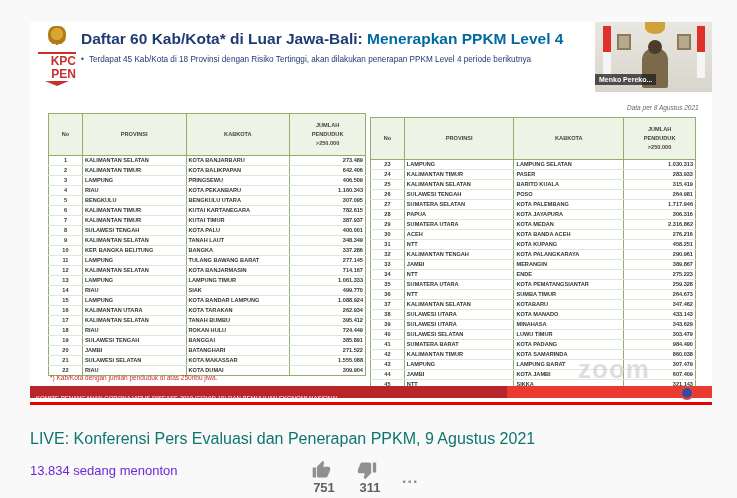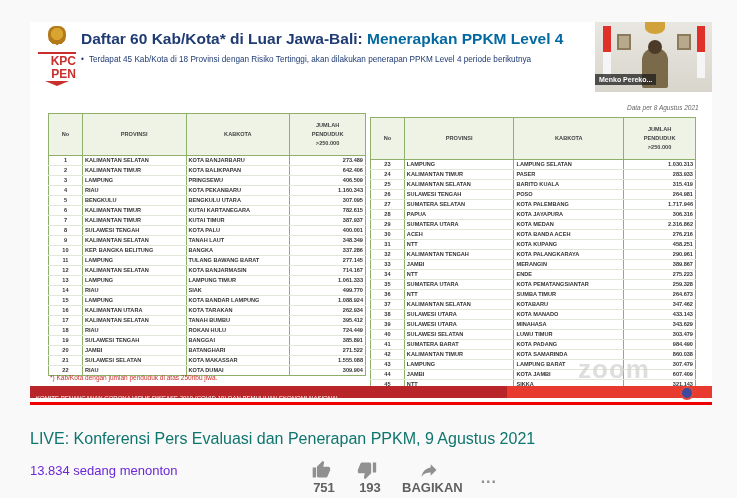--- a/index.html
+++ b/index.html
@@ -385,22 +385,16 @@
   <div class="action">
     <svg viewBox="0 0 24 24">
         <path d="M2 21h4V9H2v12zM23 10c0-1.1-.9-2-2-2h-6.3l1-4.6v-.3c0-.4-.2-.8-.4-1.1L14.2 1 7.6 7.6C7.2 8 7 8.5 7 9v10c0 1.1.9 2 2 2h9c.8 0 1.5-.5 1.8-1.2l3-7.1c.1-.2.2-.5.2-.7v-2z"></path>
       </svg>
     <span>751</span>
   </div>
   <div class="action">
     <svg viewBox="0 0 24 24">
         <path d="M15 3H6c-.8 0-1.5.5-1.8 1.2l-3 7.1c-.1.2-.2.5-.2.7v2c0 1.1.9 2 2 2h6.3l-1 4.6v.3c0 .4.2.8.4 1.1L9.8 23l6.6-6.6c.4-.4.6-.9.6-1.4V5c0-1.1-.9-2-2-2zm4 0v12h4V3h-4z"></path>
       </svg>
-    <span>193</span>
-  </div>
-  <div class="action">
-    <svg viewBox="0 0 24 24">
-        <path d="M14 9V5l7 7-7 7v-4.1c-5 0-8.5 1.6-11 5.1 1-5 4-10 11-11z"></path>
-      </svg>
-    <span>BAGIKAN</span>
+    <span>311</span>
   </div>
   <div class="action more">...</div>
 </div>
 
 </body></html>

